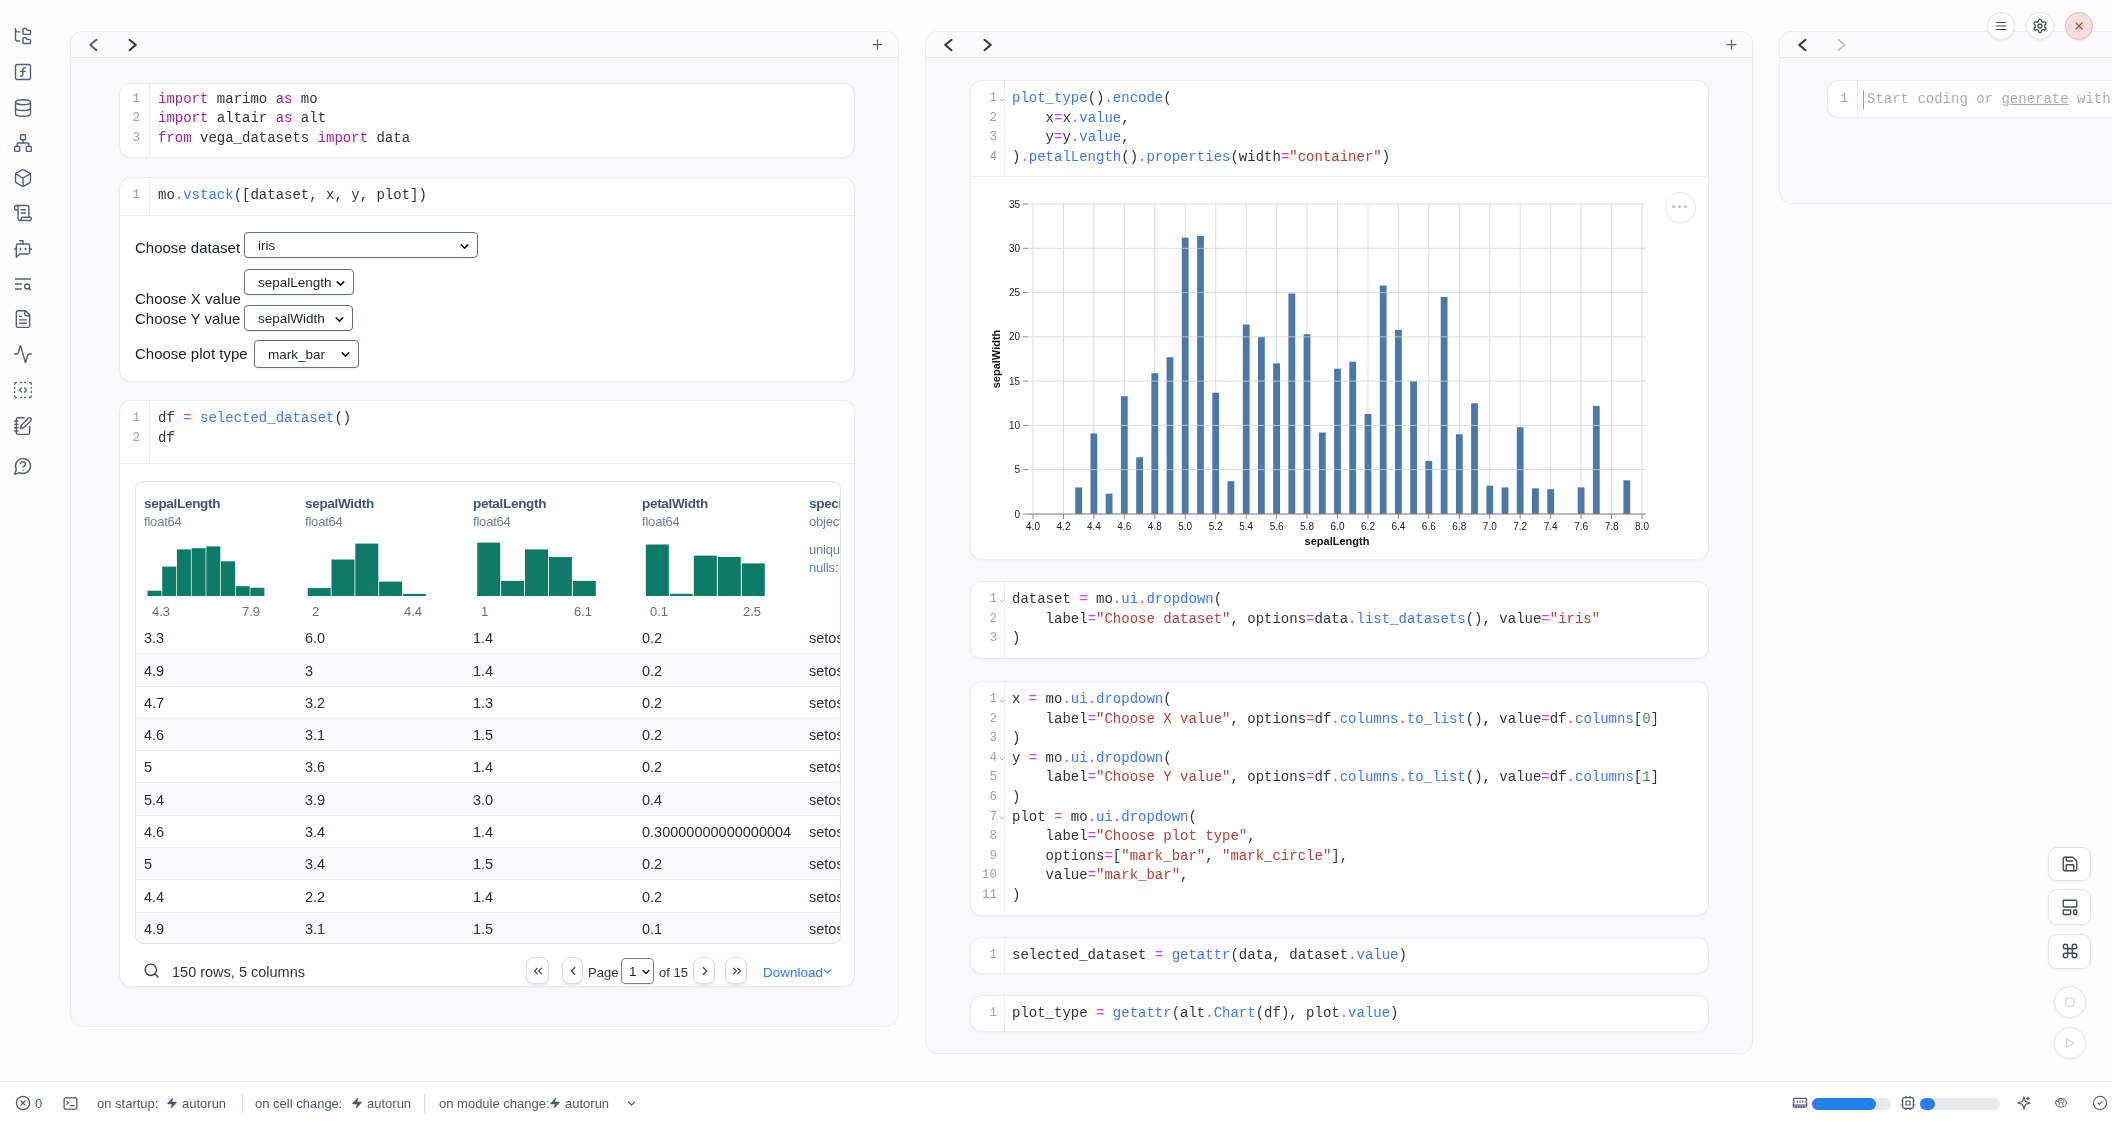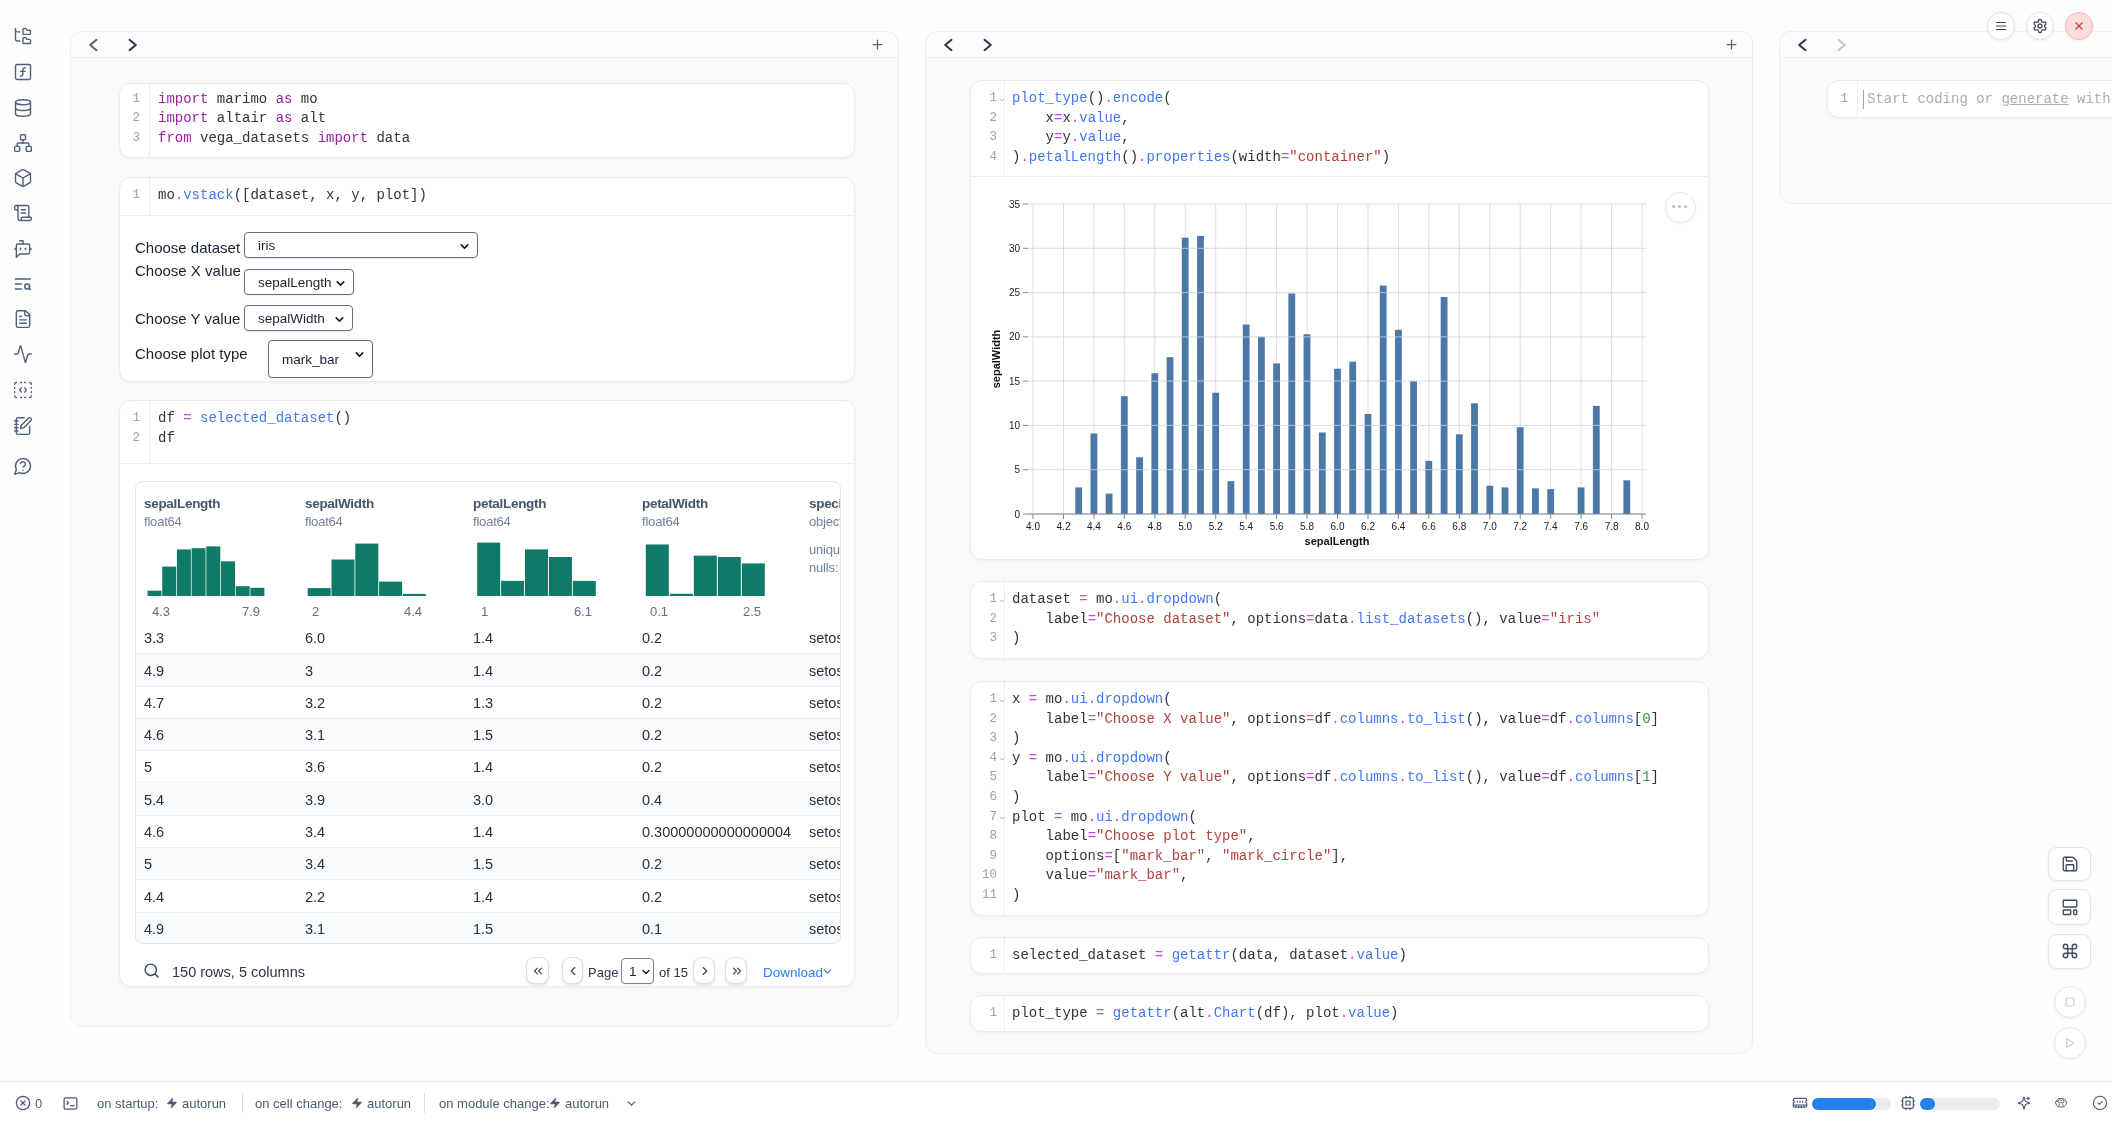--- a/index.html
+++ b/index.html
@@ -166,36 +166,36 @@
 <div class="ln" style="top:8px;left:0;width:20px">1</div>
 <div class="cl" style="top:8px;left:38px">mo<span class="o">.</span><span class="f">vstack</span>([dataset, x, y, plot])</div>
 <div class="divline" style="top:37px"></div>
 <div class="lbl" style="left:15px;top:69px">Choose dataset</div>
 <div class="selbox" style="left:124px;top:54px;width:234px;height:26px">
       <span>iris</span>
       <svg class="ic" style="left:213px;top:6.5px" width="13" height="13" viewBox="0 0 24 24" fill="none" stroke="#101828" stroke-width="2.8" stroke-linecap="round" stroke-linejoin="round">
         <path d="m6 9 6 6 6-6"></path>
       </svg>
     </div>
-<div class="lbl" style="left:15px;top:92px">Choose X value</div>
+<div class="lbl" style="left:15px;top:120px">Choose X value</div>
 <div class="selbox" style="left:124px;top:91px;width:110px;height:26px">
       <span>sepalLength</span>
       <svg class="ic" style="left:89px;top:6.5px" width="13" height="13" viewBox="0 0 24 24" fill="none" stroke="#101828" stroke-width="2.8" stroke-linecap="round" stroke-linejoin="round">
         <path d="m6 9 6 6 6-6"></path>
       </svg>
     </div>
 <div class="lbl" style="left:15px;top:140px">Choose Y value</div>
 <div class="selbox" style="left:124px;top:127px;width:109px;height:26px">
       <span>sepalWidth</span>
       <svg class="ic" style="left:88px;top:6.5px" width="13" height="13" viewBox="0 0 24 24" fill="none" stroke="#101828" stroke-width="2.8" stroke-linecap="round" stroke-linejoin="round">
         <path d="m6 9 6 6 6-6"></path>
       </svg>
     </div>
 <div class="lbl" style="left:15px;top:175px">Choose plot type</div>
-<div class="selbox" style="left:148px;top:162px;width:105px;height:38px">
+<div class="selbox" style="left:134px;top:162px;width:105px;height:28px">
       <span>mark_bar</span>
       <svg class="ic" style="left:84px;top:6.5px" width="13" height="13" viewBox="0 0 24 24" fill="none" stroke="#101828" stroke-width="2.8" stroke-linecap="round" stroke-linejoin="round">
         <path d="m6 9 6 6 6-6"></path>
       </svg>
     </div>
 </div>
 <div class="cell" style="left:119px;top:400px;width:736px;height:587px">
 <div class="gut" style="left:29px;height:62px"></div>
 <div class="ln" style="top:8px;left:0;width:20px">1</div>
 <div class="cl" style="top:8px;left:38px">df <span class="o">=</span> <span class="f">selected_dataset</span>()</div>

